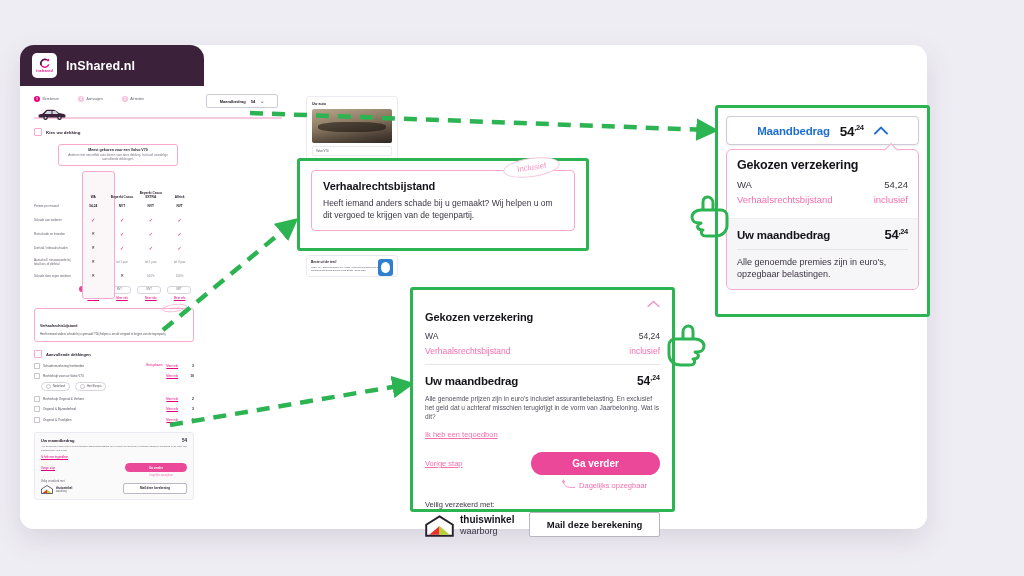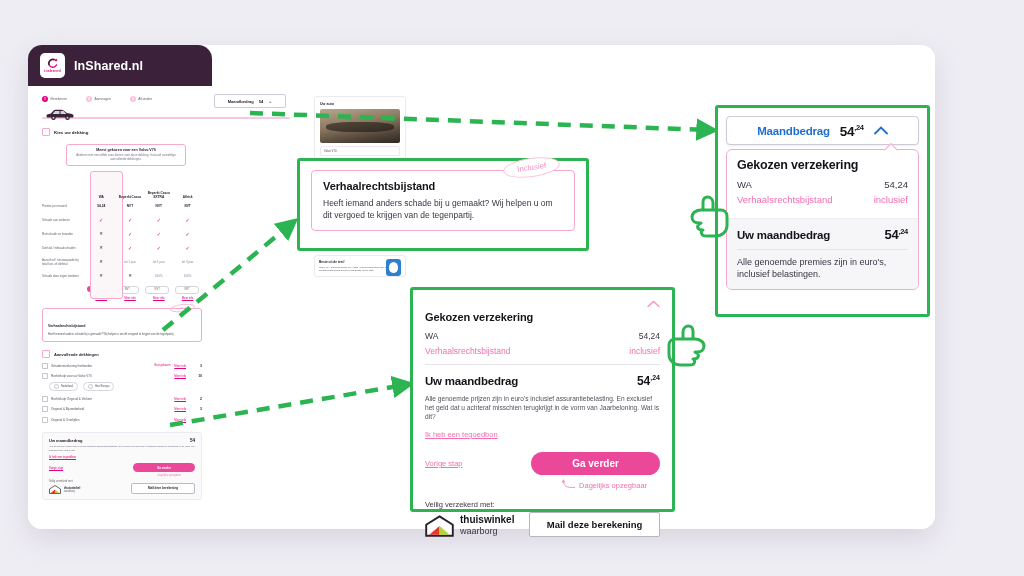--- a/index.html
+++ b/index.html
@@ -6,21 +6,21 @@
   body{
     width:1024px;height:576px;overflow:hidden;
     background:#efedf4;
     font-family:"Liberation Sans", sans-serif;
     -webkit-font-smoothing:antialiased;
   }
   .stage{position:relative;width:1024px;height:576px;}
 
   
   .appcard{
-    position:absolute;left:28px;top:45px;width:907px;height:484px;
+    position:absolute;left:20px;top:45px;width:907px;height:484px;
     background:#ffffff;border-radius:14px;
     box-shadow:0 10px 28px rgba(60,45,80,.13);
     overflow:visible;
   }
   .titlebar{
     position:absolute;left:0;top:0;width:184px;height:41px;
     background:#3b2139;border-radius:14px 14px 0 0;
     display:flex;align-items:center;gap:9px;padding-left:12px;box-sizing:border-box;
   }
   .logo-sq{
@@ -542,21 +542,21 @@
           <span>Verhaalsrechtsbijstand</span>
           <span>inclusief</span>
         </div>
       </div>
       <div class="p-bot">
         <div class="r">
           <b>Uw maandbedrag</b>
           <span class="amt"><span>54</span><sup>,24</sup></span>
         </div>
         <div class="hr"></div>
-        <p>Alle genoemde premies zijn in euro's, inclusief belastingen.</p>
+        <p>Alle genoemde premies zijn in euro's, opzegbaar belastingen.</p>
       </div>
     </div>
   </div>
 
   <div class="callout co-mid">
     <div class="vcard">
       <span class="incl-badge">Inclusief</span>
       <h3>Verhaalrechtsbijstand</h3>
       <p>Heeft iemand anders schade bij u gemaakt? Wij helpen u om dit vergoed te krijgen van de tegenpartij.</p>
     </div>

